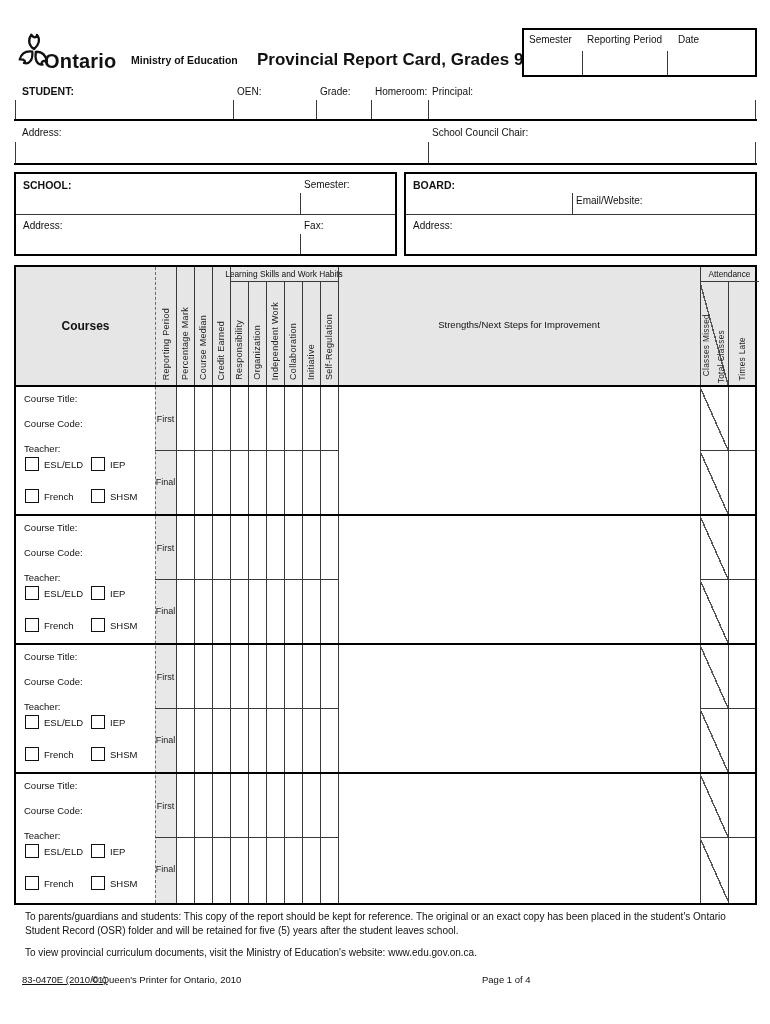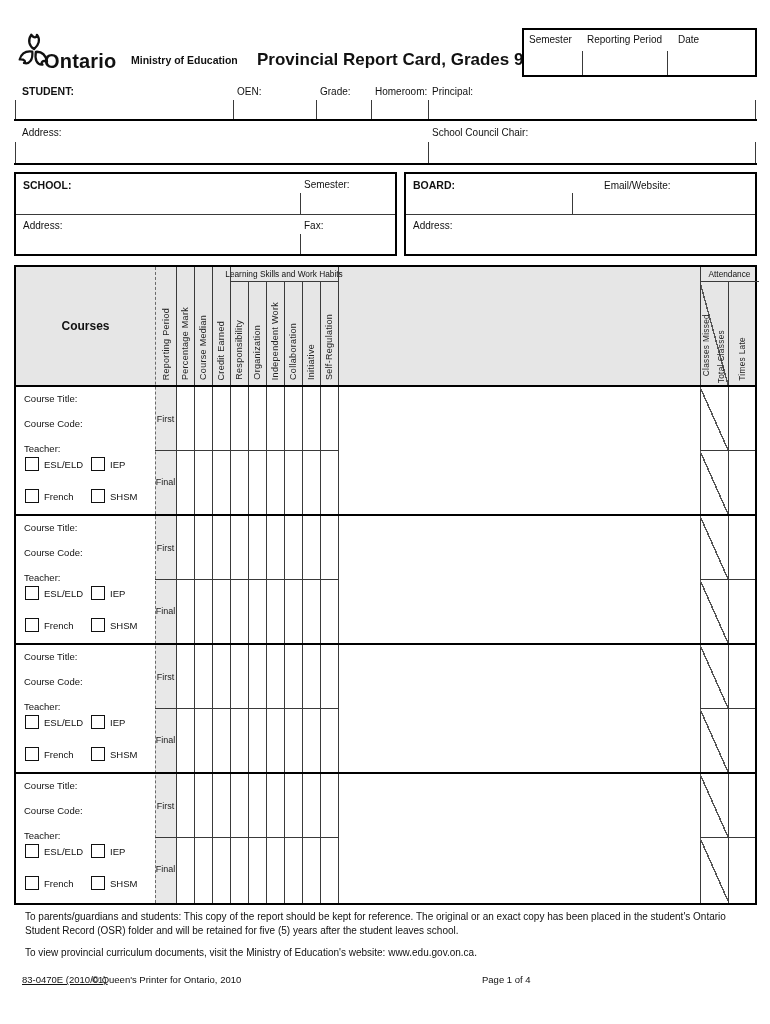--- a/index.html
+++ b/index.html
@@ -93,39 +93,40 @@
   <span class="abs lbl" style="left:288px; top:5px;">Semester:</span>
   <div class="vline" style="left:284px; top:19px; height:21px;"></div>
   <div class="hline" style="left:0; top:40px; width:379px;"></div>
   <span class="abs lbl" style="left:7px; top:46px;">Address:</span>
   <span class="abs lbl" style="left:288px; top:46px;">Fax:</span>
   <div class="vline" style="left:284px; top:60px; height:20px;"></div>
 </div>
 
 <div class="box2" style="left:404px; top:172px; width:353px; height:84px;">
   <span class="abs lbl-b" style="left:7px; top:5px;">BOARD:</span>
-  <span class="abs lbl" style="left:170px; top:6px;margin-left:28px;">Email/Website:</span>
+  <span class="abs lbl" style="left:170px; top:21px;">Email/Website:</span>
   <div class="vline" style="left:166px; top:19px; height:21px;"></div>
   <div class="hline" style="left:0; top:40px; width:349px;"></div>
   <span class="abs lbl" style="left:7px; top:46px;">Address:</span>
 </div>
 
 <div id="rtable">
   <div class="inner">
 
     <div class="hdr-bg"></div>
     <div class="rep-bg"></div>
 
     <div class="abs" style="left:0; top:52px; width:139px; text-align:center; font-size:12px; font-weight:bold;">Courses</div>
 
     <div class="abs" style="left:214px; top:0; width:108px; height:15px; border-bottom:1px solid #3a3a3a; box-sizing:border-box;
                 display:flex; align-items:center; justify-content:center;">
       <span style="font-size:8.3px; white-space:nowrap;">Learning Skills and Work Habits</span>
     </div>
 
+    <div class="abs" style="left:322px; top:52px; width:362px; text-align:center; font-size:9.5px;">Strengths/Next Steps for Improvement</div>
 
     <div class="abs" style="left:684px; top:0; width:59px; height:15px; border-bottom:1px solid #3a3a3a; box-sizing:border-box;
                 display:flex; align-items:center; justify-content:center;">
       <span style="font-size:8.3px; white-space:nowrap;">Attendance</span>
     </div>
 
     <div class="abs diag" style="left:684px; top:15px; width:28px; height:103px;"></div>
     <div class="vcol" style="left:683px; width:14px; top:17px; height:92px;">
       <span class="vtext" style="font-size:8.3px;">Classes Missed</span>
     </div>

